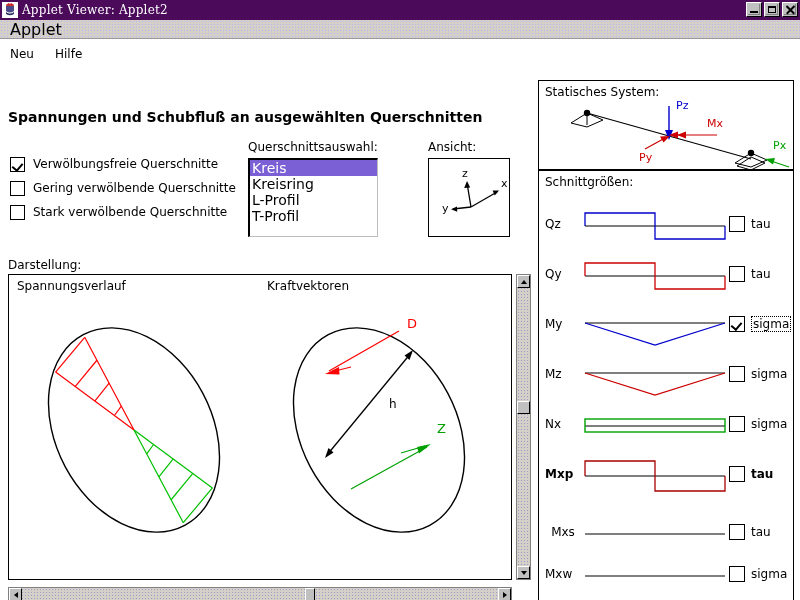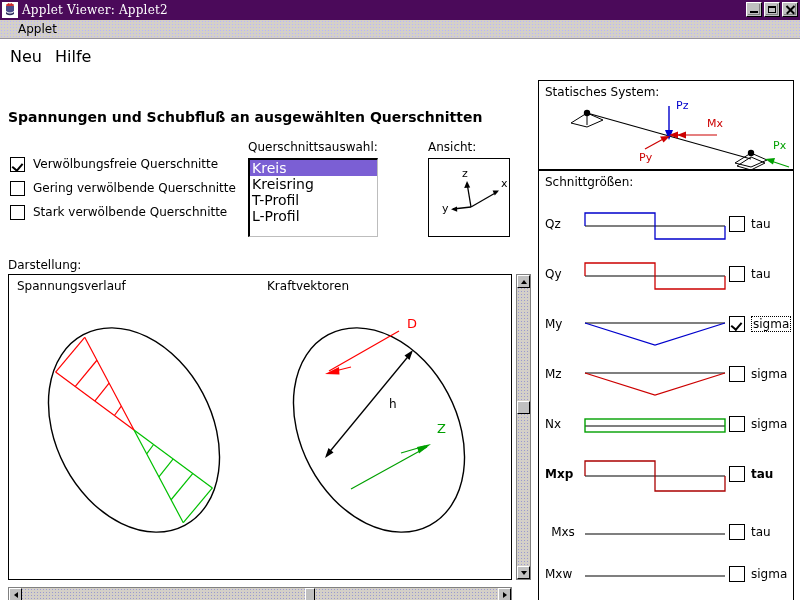--- a/index.html
+++ b/index.html
@@ -36,27 +36,27 @@
 
   
   .menubar{
     position:absolute;left:0;top:20px;width:800px;height:18px;
     background:#d4d0c8;
     background-image:radial-gradient(#b8b4ff 0.5px, transparent 0.6px);
     background-size:3px 3px;
     border-bottom:1px solid #9a96a0;
     display:flex;align-items:center;
   }
-  .menubar .mi{font-size:12px;padding:0 18px;color:#000;}
+  .menubar .mi{font-size:16px;padding:0 10px;color:#000;}
 
   
   .applet{position:absolute;left:0;top:39px;width:800px;height:536px;background:#fff;}
 
   .toolrow{position:absolute;left:0;top:8px;width:530px;height:18px;}
-  .tbtn{position:absolute;font-size:16px;color:#000;}
+  .tbtn{position:absolute;font-size:12px;color:#000;}
 
   .heading{
     position:absolute;left:8px;top:70px;font-size:14px;font-weight:bold;
     letter-spacing:0px;white-space:nowrap;
   }
 
   
   .cbgroup{position:absolute;left:10px;top:118px;}
   .cbrow{display:flex;align-items:flex-start;height:21px;margin-bottom:3px;}
   .cbox{
@@ -194,22 +194,22 @@
         <div class="cbox"></div>
         <div class="cblabel">Stark verwölbende Querschnitte</div>
       </div>
     </div>
 
     <div class="listwrap">
       <div class="listlabel">Querschnittsauswahl:</div>
       <div class="listbox">
         <div class="lirow sel">Kreis</div>
         <div class="lirow">Kreisring</div>
+        <div class="lirow">L-Profil</div>
         <div class="lirow">T-Profil</div>
-        <div class="lirow">L-Profil</div>
       </div>
     </div>
 
     <div class="ansichtwrap">
       <div class="listlabel">Ansicht:</div>
       <div class="ansichtbox">
         <svg width="80" height="77" viewBox="0 0 80 77">
           <g stroke="#000" stroke-width="1.3" fill="none">
             <path d="M42 48 L38 24"></path>
             <path d="M42 48 L68 33"></path>

